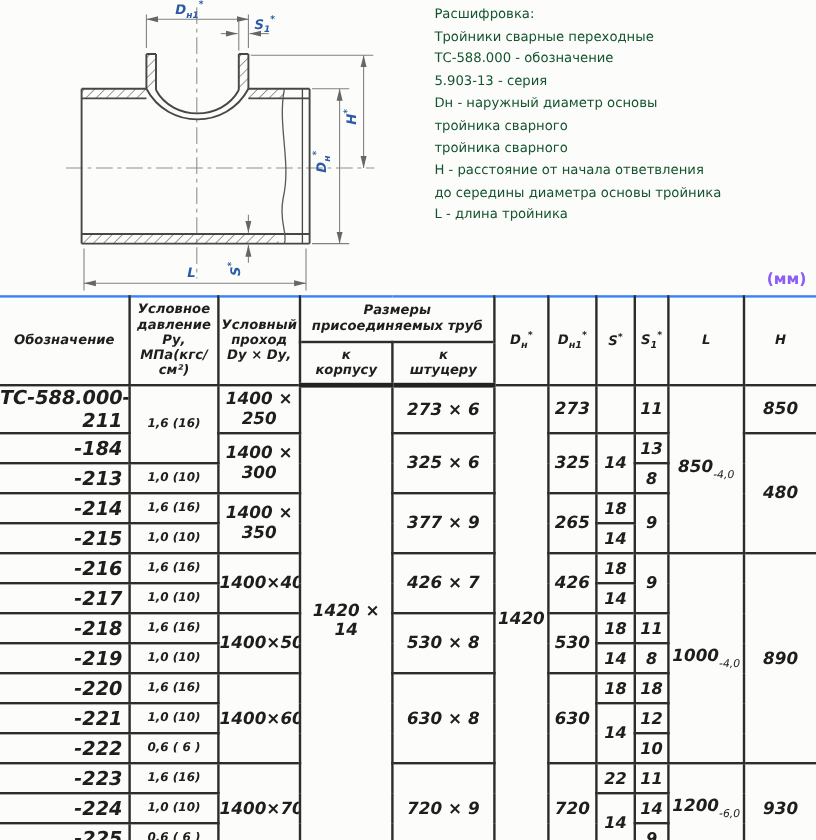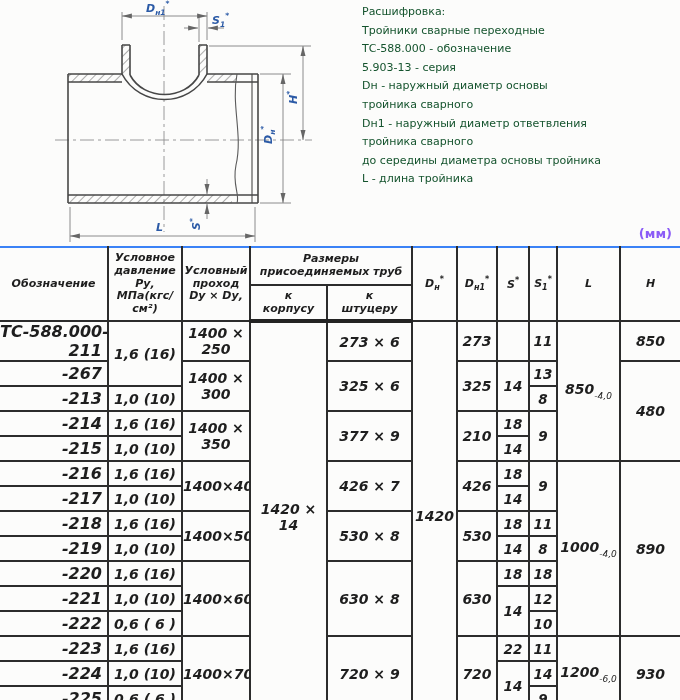--- a/index.html
+++ b/index.html
@@ -25,21 +25,21 @@
   .spec thead th{font-size:11px;line-height:1.18;white-space:pre-line;font-weight:bold;}
   .spec thead tr:first-child th{border-top:2px solid #3b82f6;}
   .spec thead th.noTop{border-top:none;}
   .spec th:first-child,.spec td:first-child{border-left:none;}
   .spec th:last-child,.spec td:last-child{border-right:none;}
   .spec thead tr:last-child th{border-bottom:4px solid #232323;}
   .spec thead th.grp{border-bottom:1.5px solid #2c2c2c;}
   .spec tbody tr{height:25px;}
   .spec tbody td{font-weight:bold;font-size:13.5px;}
   .spec td.des{text-align:right;padding-right:5px;font-size:16px;font-weight:600;}
-  .spec td.pu{font-size:14px;}
+  .spec td.pu{font-size:10px;}
   .spec td.big{font-size:14px;}
   .tol{font-size:9px;vertical-align:-5px;font-weight:normal;}
   .spec td.thinline{border-bottom:1.5px solid #8e8e8e;}
   sub{font-size:8px;}
   sup{font-size:8px;}
 </style>
 </head>
 <body>
 
 <div class="page">
@@ -110,22 +110,22 @@
     <text class="dimlbl" x="156" y="231"><tspan>L</tspan></text>
   </svg>
 
   <div class="legend">
     <div>Расшифровка:</div>
     <div>Тройники сварные переходные</div>
     <div>ТС-588.000 - обозначение</div>
     <div>5.903-13 - серия</div>
     <div>Dн - наружный диаметр основы</div>
     <div>тройника сварного</div>
-    <div>Dн1 - наружный диаметр ответвления</div>
     <div>тройника сварного</div>
+    <div>H - расстояние от начала ответвления</div>
     <div>до середины диаметра основы тройника</div>
     <div>L - длина тройника</div>
   </div>
 
   <div class="units">(мм)</div>
 
   <table class="spec">
     <colgroup>
       <col style="width:108px">
         <col style="width:74px">
@@ -173,39 +173,39 @@
         <td class="big" rowspan="15">1420 × 14</td>
         <td class="big">273 × 6</td>
         <td class="big" rowspan="15">1420</td>
         <td class="big">273</td>
         <td></td>
         <td>11</td>
         <td class="big" rowspan="5"><span>850</span><span class="tol">-4,0</span></td>
         <td class="big thinline">850</td>
       </tr>
       <tr>
-        <td class="des">-267</td>
+        <td class="des">-184</td>
         <td class="big" rowspan="2">1400 × 300</td>
         <td class="big" rowspan="2">325 × 6</td>
         <td class="big" rowspan="2">325</td>
         <td rowspan="2">14</td>
         <td>13</td>
         <td class="big" rowspan="4">480</td>
       </tr>
       <tr>
         <td class="des">-213</td>
         <td class="pu">1,0 (10)</td>
         <td>8</td>
       </tr>
       <tr>
         <td class="des">-214</td>
         <td class="pu">1,6 (16)</td>
         <td class="big" rowspan="2">1400 × 350</td>
         <td class="big" rowspan="2">377 × 9</td>
-        <td class="big" rowspan="2">210</td>
+        <td class="big" rowspan="2">265</td>
         <td>18</td>
         <td rowspan="2">9</td>
       </tr>
       <tr>
         <td class="des">-215</td>
         <td class="pu">1,0 (10)</td>
         <td>14</td>
       </tr>
       <tr>
         <td class="des">-216</td>

